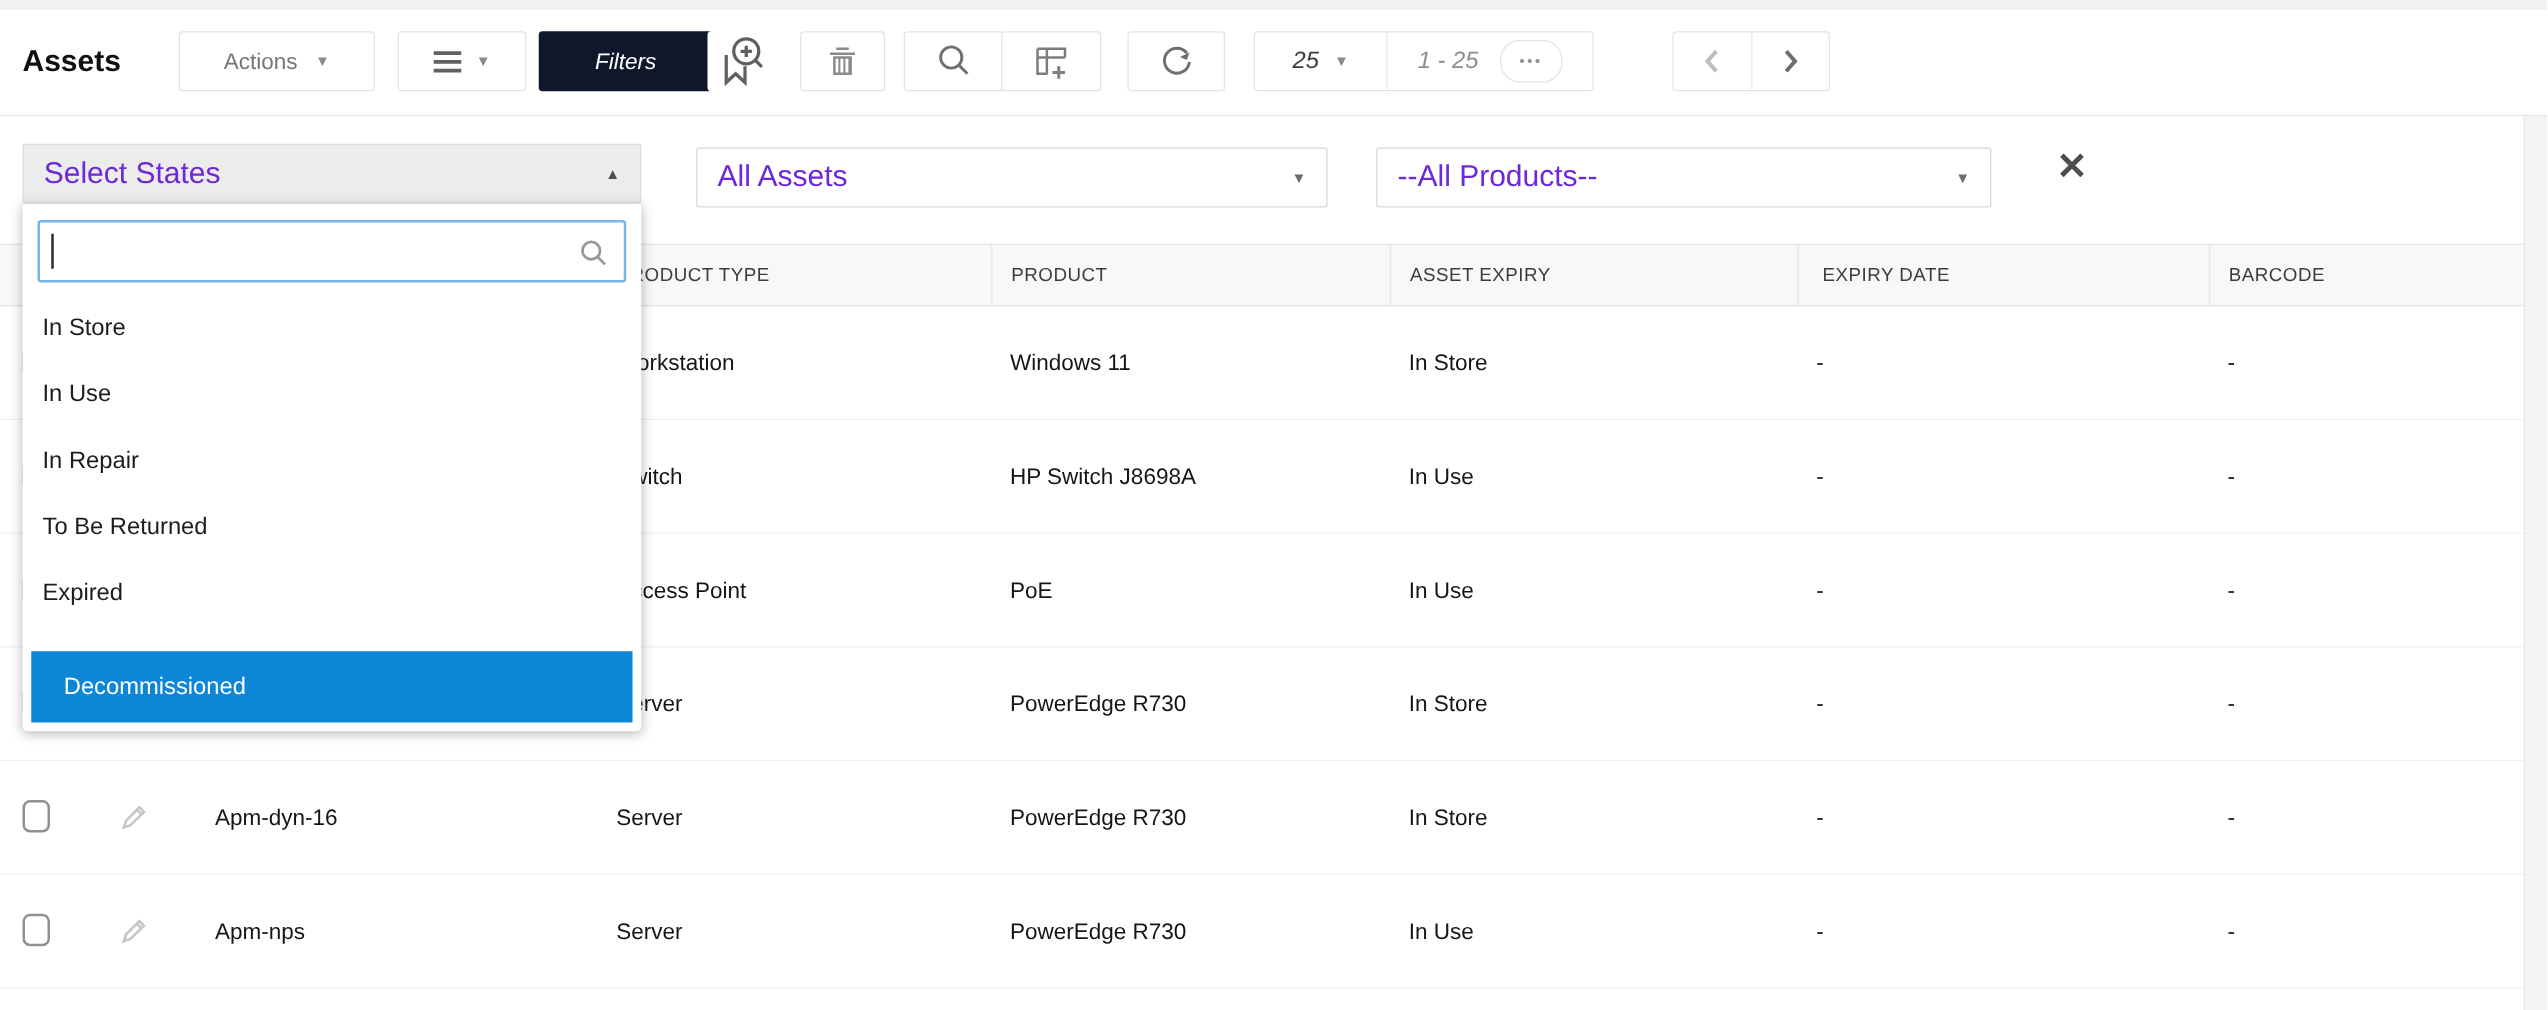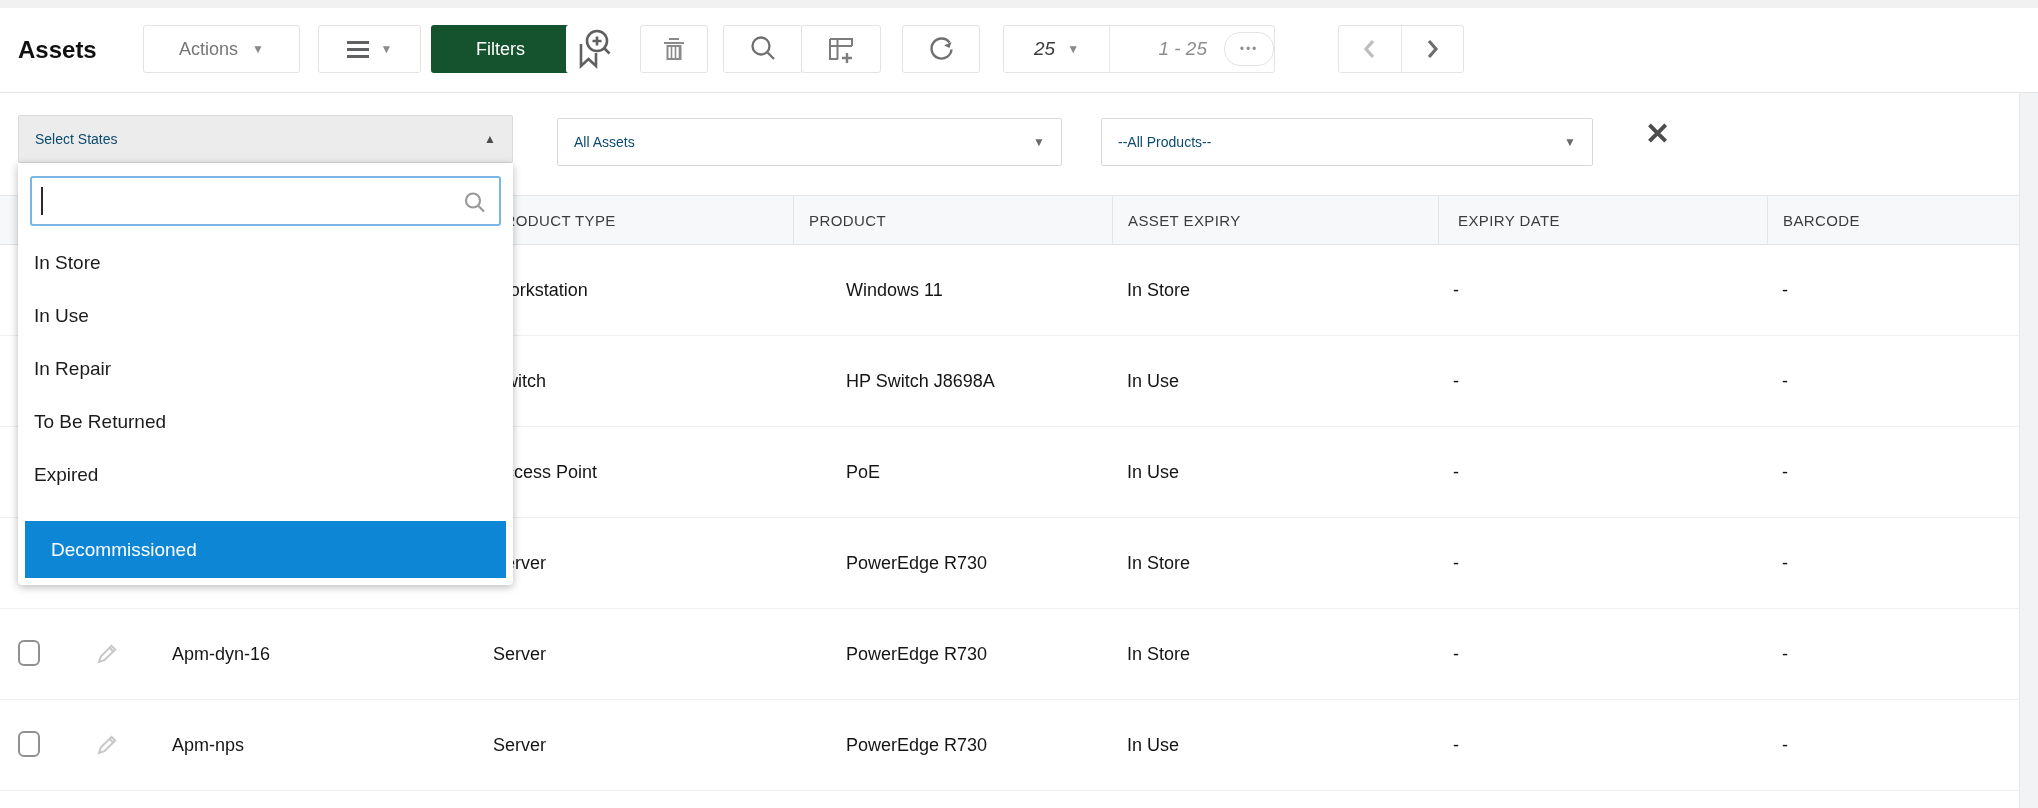--- a/index.html
+++ b/index.html
@@ -17,47 +17,47 @@
             font-size:24px;font-weight:700;color:#101010;}
   .btn{position:absolute;top:17px;height:48px;border:1px solid #e3e3e3;border-radius:3px;
        background:#fff;display:flex;align-items:center;justify-content:center;
        box-sizing:border-box;cursor:pointer;}
   .btn .lbl{font-size:18px;color:#767676;}
   .caret{font-size:12px;color:#8a8a8a;line-height:1;}
   .b-actions{left:143px;width:157px;gap:14px;}
   .b-menu{left:318px;width:103px;gap:12px;}
   .hamb{display:flex;flex-direction:column;gap:4px;}
   .hamb span{display:block;width:22px;height:3px;background:#5f6163;}
-  .b-filters{left:431px;width:139px;background:#14532d;border:none;}
+  .b-filters{left:431px;width:139px;background:#0f172a;border:none;font-style:italic;}
   .b-filters .lbl{color:#fff;}
   .b-ribbon{left:566px;width:56px;border:none;}
   .b-trash{left:640px;width:68px;}
   .b-search{left:723px;width:80px;}
   .b-addcol{left:802px;width:80px;margin-left:-1px;}
   .b-refresh{left:902px;width:78px;}
   .group{position:absolute;top:17px;height:48px;border:1px solid #e3e3e3;border-radius:3px;
          background:#fff;display:flex;align-items:stretch;box-sizing:border-box;font-style:italic;}
   .g-pager{left:1003px;width:272px;}
   .g-nav{left:1338px;width:126px;}
   .cell{display:flex;align-items:center;justify-content:center;gap:12px;cursor:pointer;}
   .cell+.cell{border-left:1px solid #e7e7e7;}
   .c-pagesize{width:105px;}
   .c-pagesize .num{font-size:19px;color:#3c3c3c;}
-  .c-range{flex:1;gap:17px;justify-content:flex-end;}
+  .c-range{flex:1;gap:17px;}
   .c-range .rng{font-size:19px;color:#8d8d8d;}
   .pill{width:48px;height:32px;border:1px solid #e3e3e3;border-radius:16px;
         display:flex;align-items:center;justify-content:center;
         font-size:12px;letter-spacing:2px;color:#8f8f8f;cursor:pointer;}
   .c-arrow{width:62px;}
   
   .filterbar{position:absolute;top:93px;left:0;width:2020px;height:102px;background:#fff;}
   .dd{position:absolute;top:25px;height:48px;border:1px solid #d8d8d8;border-radius:2px;
       background:#fff;display:flex;align-items:center;box-sizing:border-box;
       padding:0 16px;cursor:pointer;}
-  .dd .val{flex:1;font-size:14px;color:#0c4a6e;}
+  .dd .val{flex:1;font-size:24px;color:#6d28d9;}
   .dd .caret{color:#6d6d6d;}
   .dd-states{left:18px;top:22px;width:495px;background:#ececec;border-color:#dadada;}
   .dd-states .caret{color:#4c4c4c;}
   .dd-assets{left:557px;width:505px;}
   .dd-products{left:1101px;width:492px;}
   .clear-x{position:absolute;left:1645px;top:26px;font-size:30px;font-weight:700;
            color:#4d4d4d;cursor:pointer;line-height:1;}
   
   .table{position:absolute;top:195px;left:0;width:2020px;}
   .thead{height:50px;background:#f7f8fa;border-top:1px solid #e6e6e6;
@@ -71,21 +71,21 @@
   .th3{left:1438px;width:329px;padding-left:19px;}
   .th4{left:1767px;width:253px;border-right:none;}
   .row{height:90px;border-bottom:1px solid #efefef;position:relative;}
   .cbx{position:absolute;left:18px;top:31px;width:22px;height:26px;border:2px solid #909090;
        border-radius:6px;box-sizing:border-box;cursor:pointer;background:#fff;}
   .pencil{position:absolute;left:94px;top:30px;cursor:pointer;}
   .cellv{position:absolute;top:0;height:90px;line-height:90px;font-size:18px;color:#151515;
          padding-left:15px;box-sizing:border-box;white-space:nowrap;}
   .cv-name{left:157px;width:320px;}
   .cv-pt{left:478px;width:315px;}
-  .cv-prod{left:831px;width:319px;}
+  .cv-prod{left:793px;width:319px;}
   .cv-state{left:1112px;width:326px;}
   .cv-exp{left:1438px;width:329px;}
   .cv-bar{left:1767px;width:253px;}
   
   .vstrip{position:absolute;top:93px;right:0;width:18px;bottom:0;background:#f2f3f4;
           border-left:1px solid #e8e8e8;}
   
   .panel{position:absolute;left:18px;top:163px;width:495px;height:422px;background:#fff;
          box-shadow:0 2px 9px rgba(0,0,0,.28);border-radius:0 0 4px 4px;z-index:10;}
   .search-wrap{position:absolute;left:12px;top:13px;width:471px;height:50px;

